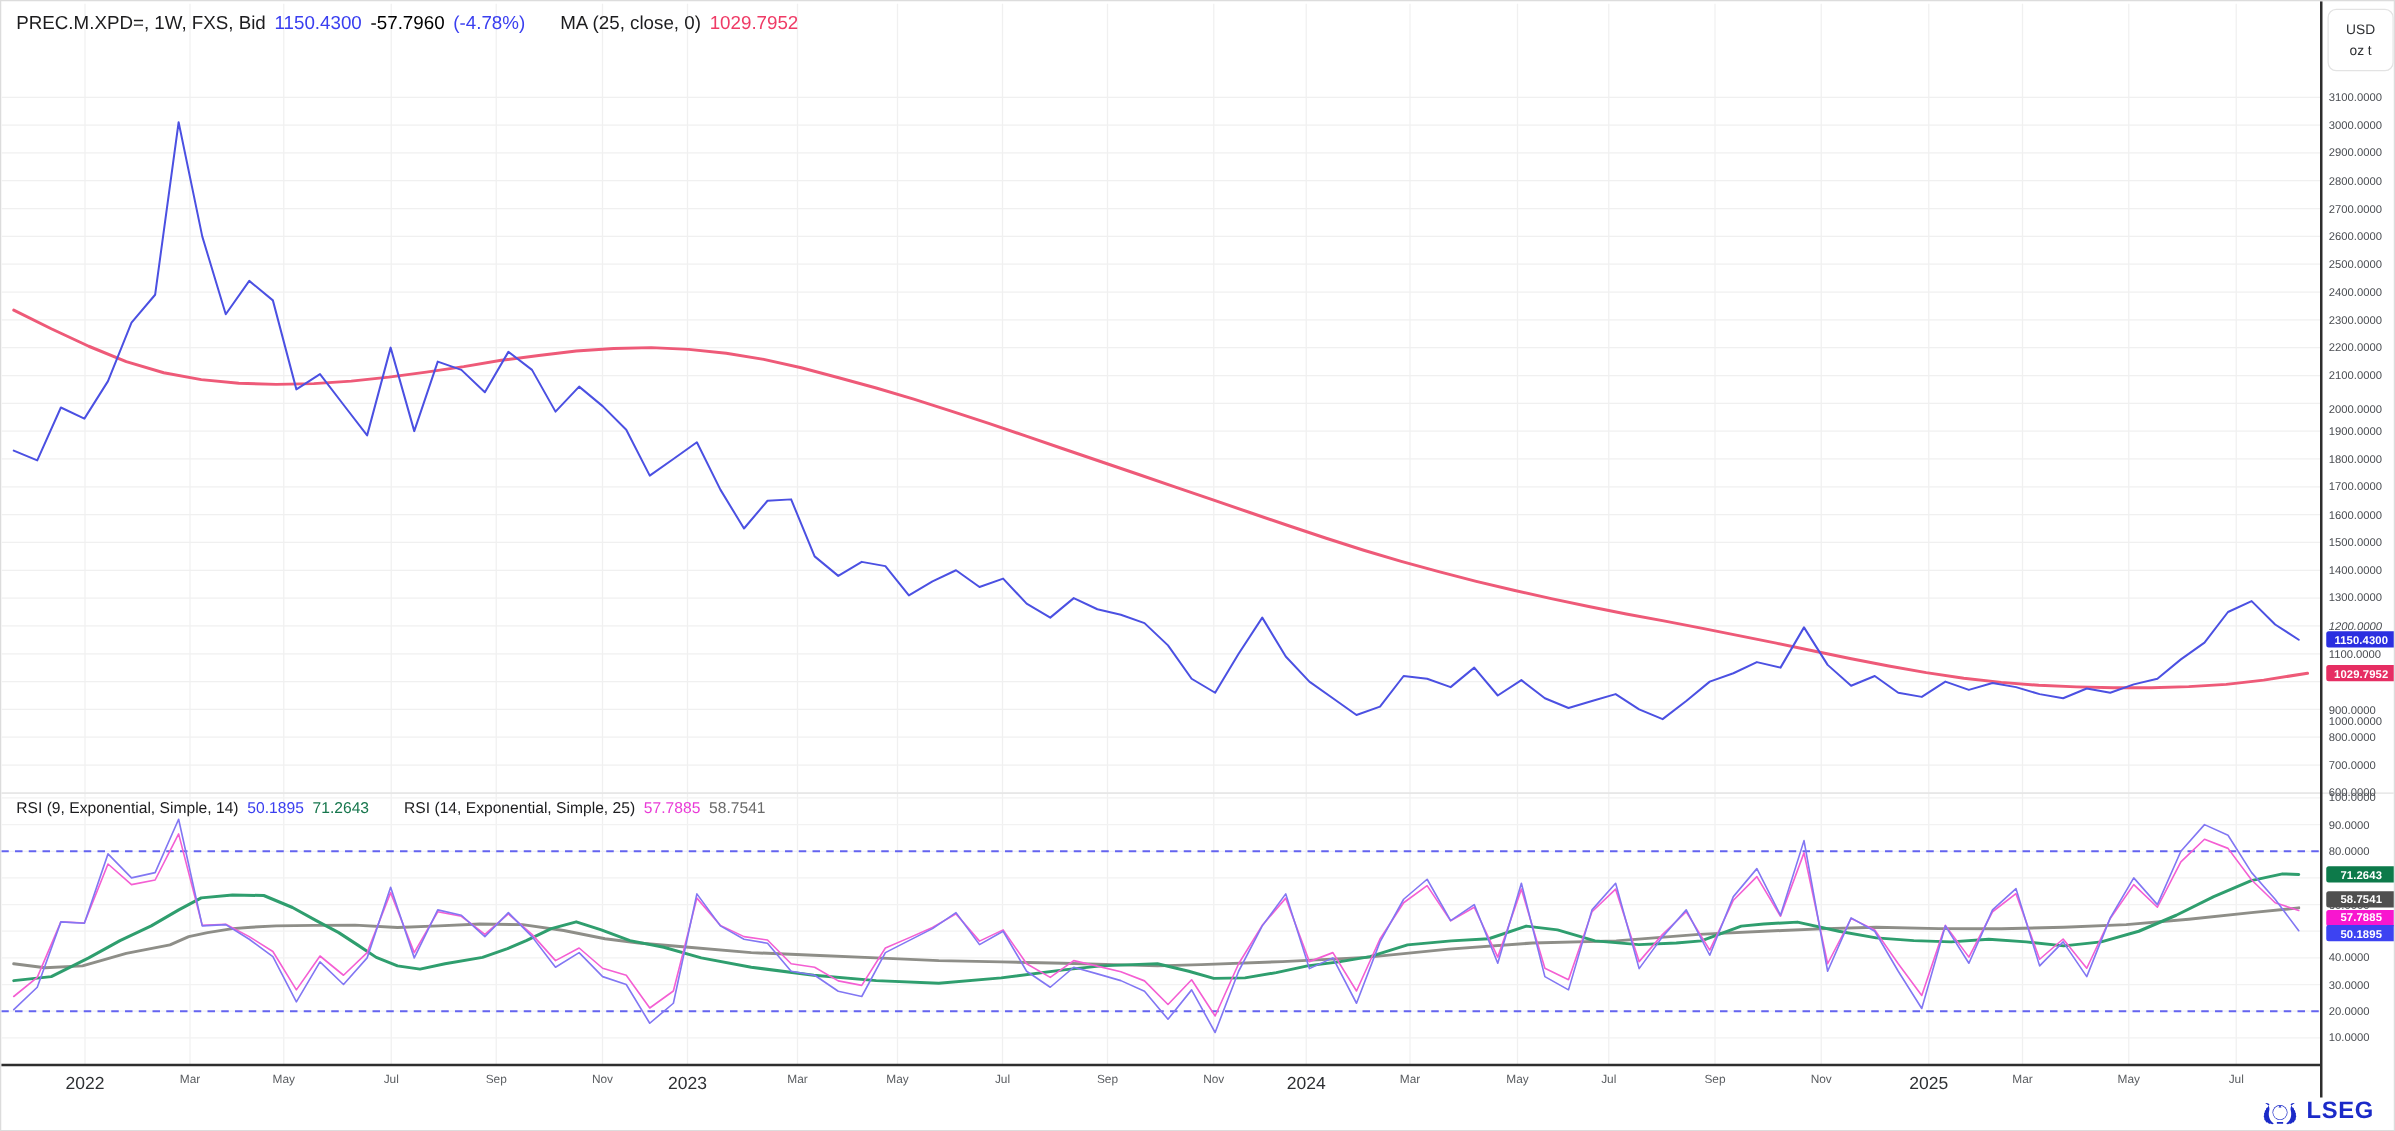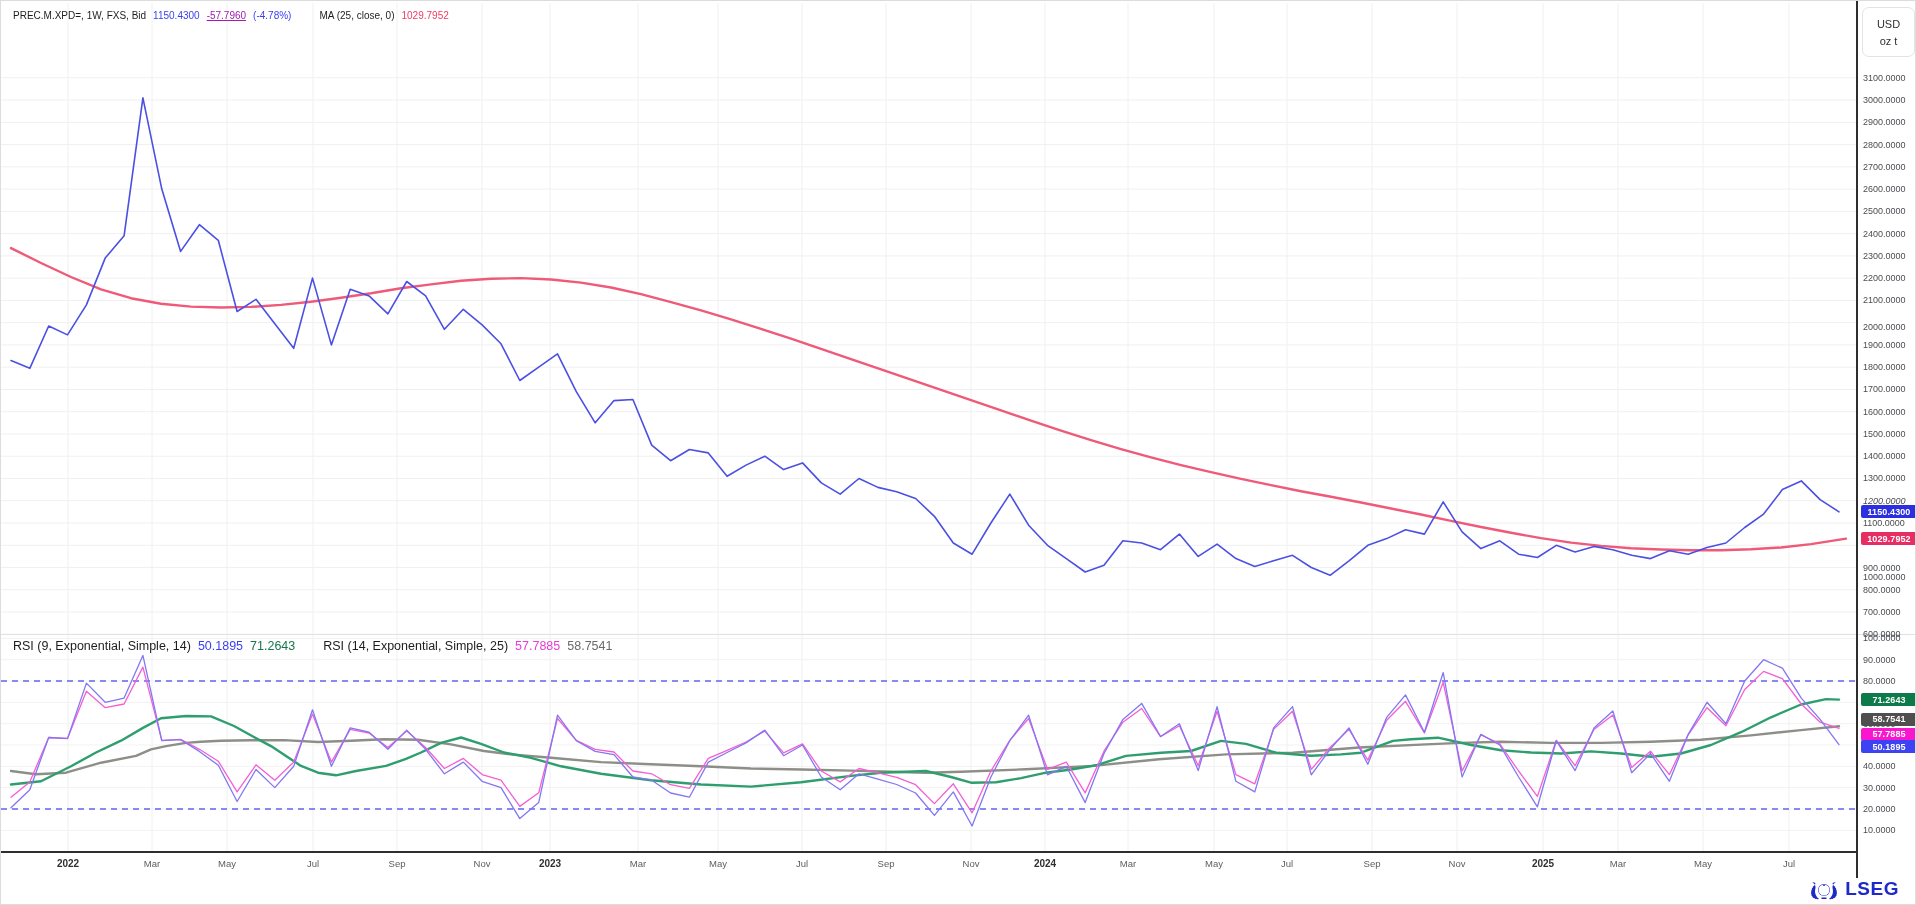--- a/index.html
+++ b/index.html
@@ -3,35 +3,35 @@
 <meta charset="utf-8">
 <style>
   html,body{margin:0;padding:0;background:#fff;}
   #app{
     position:relative;width:1916px;height:905px;background:#fff;
     font-family:"Liberation Sans","DejaVu Sans",sans-serif;
     border:1px solid #dcdcdc;box-sizing:border-box;overflow:hidden;
   }
   svg#plot{position:absolute;left:0;top:0;}
   .legend-row{position:absolute;left:12px;display:flex;gap:7px;align-items:baseline;
-    font-size:10px;color:#1d1d1f;white-space:nowrap;z-index:5;}
+    font-size:15px;color:#1d1d1f;white-space:nowrap;z-index:5;}
   .legend-row .v{font-weight:400;}
   .lg-gap{width:14px;}
   .pane-divider{position:absolute;left:0;width:1916px;height:0;border-top:1px solid #e2e2e2;}
   .axis-col-line{position:absolute;top:0;left:1855px;width:2px;height:877px;background:#2e2e2e;}
   .pane-bottom-line{position:absolute;top:850px;left:0;width:1856px;height:2px;background:#2e2e2e;}
   .unit-box{position:absolute;left:1861px;top:6px;width:51px;height:48px;border:1px solid #e3e3e3;
     border-radius:7px;display:flex;flex-direction:column;align-items:center;justify-content:center;
     gap:5px;font-size:11px;color:#2e3033;background:#fff;}
   .tick{position:absolute;left:1862px;font-size:9px;color:#4a4d52;white-space:nowrap;}
   .badge{position:absolute;left:1860px;width:56px;height:13px;border-radius:2px;color:#fff;
     font-size:9px;font-weight:700;display:flex;align-items:center;justify-content:center;
     letter-spacing:.1px;z-index:4;}
   .tlabel{position:absolute;top:857px;width:44px;text-align:center;font-size:9.5px;color:#5a5d61;}
-  .tlabel.year{font-weight:700;color:#2e3033;font-size:10px;}
+  .tlabel.year{font-weight:400;color:#2e3033;font-size:14px;}
   .footer-logo{position:absolute;right:16px;bottom:3px;display:flex;align-items:center;gap:6px;}
   .footer-logo .lseg-text{font-size:19px;font-weight:700;color:#1b2ac8;letter-spacing:.5px;}
 </style>
 </head>
 <body>
 
 <div id="app">
 
   <svg id="plot" width="1916" height="905">
       <defs>
@@ -108,21 +108,21 @@
       <path d="M10.0 783.5 L40.0 780.3 L70.0 765.3 L95.0 751.5 L120.0 739.7 L142.0 726.9 L160.0 717.3 L185.0 715.0 L210.0 715.4 L233.0 725.0 L252.0 735.5 L270.0 745.1 L285.0 754.9 L300.0 764.9 L317.0 771.7 L335.0 774.3 L355.0 770.0 L385.0 764.9 L405.0 757.9 L420.0 751.5 L440.0 741.9 L460.0 736.5 L480.0 742.9 L503.0 751.5 L530.0 756.8 L560.0 765.3 L600.0 772.8 L650.0 779.2 L700.0 783.5 L750.0 785.6 L800.0 781.3 L850.0 774.9 L880.0 771.7 L905.0 770.7 L925.0 770.0 L950.0 776.0 L970.0 781.7 L995.0 781.3 L1020.0 777.1 L1045.0 771.7 L1070.0 768.5 L1095.0 764.3 L1125.0 754.9 L1160.0 751.7 L1190.0 750.0 L1220.0 739.9 L1245.0 742.9 L1275.0 751.7 L1310.0 754.7 L1340.0 753.4 L1360.0 751.7 L1392.0 739.9 L1410.0 738.2 L1437.0 736.7 L1470.0 744.0 L1500.0 749.3 L1530.0 751.5 L1560.0 752.5 L1590.0 750.4 L1620.0 752.5 L1650.0 755.7 L1680.0 752.5 L1710.0 744.0 L1740.0 731.2 L1770.0 716.3 L1800.0 703.5 L1825.0 698.1 L1838.0 698.6" fill="none" stroke="#2f9e6e" stroke-width="2.4" stroke-linejoin="round" stroke-linecap="round" clip-path="url(#clip-rsi)"></path>
       <path d="M10.0 796.2 L28.8 780.9 L47.7 736.5 L66.5 737.4 L85.4 690.2 L104.2 706.7 L123.1 703.0 L141.9 666.1 L160.8 739.3 L179.6 738.4 L198.4 748.3 L217.3 760.2 L236.1 790.9 L255.0 763.8 L273.8 779.2 L292.7 761.1 L311.5 713.1 L330.4 761.1 L349.2 728.4 L368.1 732.0 L386.9 746.5 L405.7 730.1 L424.6 746.5 L443.4 767.5 L462.3 757.4 L481.1 773.6 L500.0 779.2 L518.8 805.4 L537.7 791.8 L556.5 717.5 L575.3 739.3 L594.2 748.3 L613.0 751.0 L631.9 770.0 L650.7 772.8 L669.6 783.7 L688.4 787.3 L707.3 757.4 L726.1 749.3 L745.0 741.0 L763.8 730.1 L782.6 751.9 L801.5 742.9 L820.3 770.0 L839.2 780.9 L858.0 767.5 L876.9 771.9 L895.7 776.4 L914.6 783.7 L933.4 802.6 L952.3 782.8 L971.1 811.8 L989.9 770.0 L1008.8 739.3 L1027.6 717.5 L1046.5 768.3 L1065.3 761.1 L1084.2 791.8 L1103.0 750.2 L1121.9 721.2 L1140.7 707.5 L1159.5 735.7 L1178.4 724.8 L1197.2 764.7 L1216.1 710.3 L1234.9 773.6 L1253.8 782.8 L1272.6 728.4 L1291.5 710.3 L1310.3 768.3 L1329.1 746.5 L1348.0 728.4 L1366.8 759.1 L1385.7 719.2 L1404.5 700.3 L1423.4 732.0 L1442.2 681.3 L1461.1 770.0 L1479.9 733.8 L1498.8 742.9 L1517.6 770.0 L1536.4 795.4 L1555.3 739.3 L1574.1 764.7 L1593.0 728.4 L1611.8 713.9 L1630.7 766.4 L1649.5 750.2 L1668.4 773.6 L1687.2 733.8 L1706.0 706.7 L1724.9 724.8 L1743.7 688.5 L1762.6 670.4 L1781.4 677.7 L1800.3 703.0 L1819.1 721.2 L1838.0 727.4" fill="none" stroke="#f45fd3" stroke-width="1.3" stroke-linejoin="round" stroke-linecap="round" clip-path="url(#clip-rsi)"></path>
       <path d="M10.0 806.7 L28.8 788.8 L47.7 736.5 L66.5 737.6 L85.4 682.1 L104.2 701.3 L123.1 697.1 L141.9 654.4 L160.8 739.7 L179.6 738.7 L198.4 750.4 L217.3 764.3 L236.1 800.5 L255.0 768.5 L273.8 786.6 L292.7 765.3 L311.5 708.8 L330.4 765.3 L349.2 726.9 L368.1 731.2 L386.9 748.3 L405.7 729.1 L424.6 748.3 L443.4 772.8 L462.3 761.1 L481.1 780.3 L500.0 786.6 L518.8 817.6 L537.7 801.6 L556.5 714.1 L575.3 739.7 L594.2 750.4 L613.0 753.6 L631.9 776.0 L650.7 779.2 L669.6 792.0 L688.4 796.2 L707.3 761.1 L726.1 751.5 L745.0 741.9 L763.8 729.1 L782.6 754.7 L801.5 744.0 L820.3 776.0 L839.2 788.8 L858.0 772.8 L876.9 778.1 L895.7 783.5 L914.6 792.0 L933.4 814.4 L952.3 790.9 L971.1 825.0 L989.9 776.0 L1008.8 739.7 L1027.6 714.1 L1046.5 773.9 L1065.3 765.3 L1084.2 801.6 L1103.0 752.5 L1121.9 718.4 L1140.7 702.4 L1159.5 735.5 L1178.4 722.7 L1197.2 769.6 L1216.1 705.6 L1234.9 780.3 L1253.8 790.9 L1272.6 726.9 L1291.5 705.6 L1310.3 773.9 L1329.1 748.3 L1348.0 726.9 L1366.8 763.2 L1385.7 716.3 L1404.5 693.9 L1423.4 731.2 L1442.2 671.5 L1461.1 776.0 L1479.9 733.3 L1498.8 744.0 L1517.6 776.0 L1536.4 805.8 L1555.3 739.7 L1574.1 769.6 L1593.0 726.9 L1611.8 709.9 L1630.7 771.7 L1649.5 752.5 L1668.4 780.3 L1687.2 733.3 L1706.0 701.3 L1724.9 722.7 L1743.7 680.0 L1762.6 658.7 L1781.4 667.2 L1800.3 697.1 L1819.1 718.4 L1838.0 743.6" fill="none" stroke="#8277f3" stroke-width="1.3" stroke-linejoin="round" stroke-linecap="round" clip-path="url(#clip-rsi)"></path>
       <path d="M10.0 247.1 L40.0 262.0 L70.0 276.0 L100.0 288.3 L130.0 297.2 L160.0 302.7 L190.0 305.6 L220.0 306.5 L250.0 305.9 L280.0 303.9 L310.0 300.7 L340.0 296.7 L370.0 292.3 L400.0 287.2 L430.0 283.4 L460.0 279.8 L490.0 277.8 L520.0 277.1 L550.0 278.5 L580.0 281.6 L610.0 286.5 L640.0 293.2 L670.0 301.2 L700.0 309.4 L730.0 318.3 L760.0 327.9 L790.0 337.7 L820.0 347.9 L850.0 358.2 L880.0 368.4 L910.0 378.6 L940.0 388.9 L970.0 399.1 L1000.0 409.4 L1030.0 419.6 L1060.0 429.6 L1090.0 439.2 L1120.0 448.1 L1150.0 456.3 L1180.0 464.1 L1210.0 471.2 L1240.0 477.9 L1270.0 484.2 L1300.0 490.2 L1330.0 495.7 L1360.0 501.5 L1390.0 507.5 L1420.0 513.5 L1450.0 519.8 L1480.0 526.0 L1510.0 531.8 L1540.0 537.1 L1570.0 541.6 L1600.0 544.9 L1630.0 547.2 L1660.0 548.5 L1690.0 549.2 L1720.0 549.2 L1750.0 548.3 L1780.0 546.5 L1810.0 543.1 L1845.0 537.6" fill="none" stroke="#ee5a78" stroke-width="2.4" stroke-linejoin="round" stroke-linecap="round" clip-path="url(#clip-price)"></path>
       <path d="M10.0 359.5 L28.8 367.3 L47.7 325.0 L66.5 333.9 L85.4 303.9 L104.2 257.1 L123.1 234.8 L141.9 96.8 L160.8 188.1 L179.6 250.4 L198.4 223.7 L217.3 239.3 L236.1 310.5 L255.0 298.3 L273.8 322.8 L292.7 347.3 L311.5 277.1 L330.4 343.9 L349.2 288.3 L368.1 294.9 L386.9 312.8 L405.7 280.5 L424.6 294.9 L443.4 328.3 L462.3 308.3 L481.1 323.9 L500.0 342.8 L518.8 379.5 L537.7 366.2 L556.5 352.8 L575.3 390.7 L594.2 421.8 L613.0 399.6 L631.9 398.5 L650.7 444.1 L669.6 459.7 L688.4 448.5 L707.3 451.9 L726.1 475.3 L745.0 464.1 L763.8 455.2 L782.6 468.6 L801.5 461.9 L820.3 481.9 L839.2 493.1 L858.0 477.5 L876.9 486.4 L895.7 490.8 L914.6 497.5 L933.4 515.3 L952.3 542.0 L971.1 553.2 L989.9 522.0 L1008.8 493.1 L1027.6 524.2 L1046.5 544.3 L1065.3 557.6 L1084.2 571.0 L1103.0 564.3 L1121.9 539.8 L1140.7 542.0 L1159.5 548.7 L1178.4 533.1 L1197.2 555.4 L1216.1 543.1 L1234.9 557.6 L1253.8 565.4 L1272.6 559.8 L1291.5 554.3 L1310.3 566.5 L1329.1 574.3 L1348.0 559.8 L1366.8 544.3 L1385.7 537.6 L1404.5 528.7 L1423.4 533.1 L1442.2 500.9 L1461.1 530.9 L1479.9 547.6 L1498.8 539.8 L1517.6 553.2 L1536.4 556.5 L1555.3 544.3 L1574.1 550.9 L1593.0 545.4 L1611.8 548.7 L1630.7 554.3 L1649.5 557.6 L1668.4 549.8 L1687.2 553.2 L1706.0 546.5 L1724.9 542.0 L1743.7 526.5 L1762.6 513.1 L1781.4 488.6 L1800.3 479.9 L1819.1 498.6 L1838.0 510.8" fill="none" stroke="#4b50e2" stroke-width="1.6" stroke-linejoin="round" stroke-linecap="round" clip-path="url(#clip-price)"></path>
     </svg>
 
   <div class="legend-row" style="top:9px;">
     <span>PREC.M.XPD=, 1W, FXS, Bid</span>
     <span class="v" id="lg-last" style="color: rgb(58, 63, 240);">1150.4300</span>
-    <span class="v" id="lg-chg" style="color: #a21caf; text-decoration: underline;">-57.7960</span>
+    <span class="v" id="lg-chg" style="color: #000000;">-57.7960</span>
     <span class="v" id="lg-chgp" style="color: rgb(58, 63, 240);">(-4.78%)</span>
     <span class="lg-gap"></span>
     <span>MA (25, close, 0)</span>
     <span class="v" id="lg-ma" style="color: rgb(239, 59, 102);">1029.7952</span>
   </div>
 
   <div class="legend-row" style="top:638px;font-size:12.5px;">
     <span>RSI (9, Exponential, Simple, 14)</span>
     <span class="v" id="lg-rsi1" style="color: rgb(58, 63, 240);">50.1895</span>
     <span class="v" id="lg-rsi1s" style="color: rgb(22, 118, 76);">71.2643</span>

